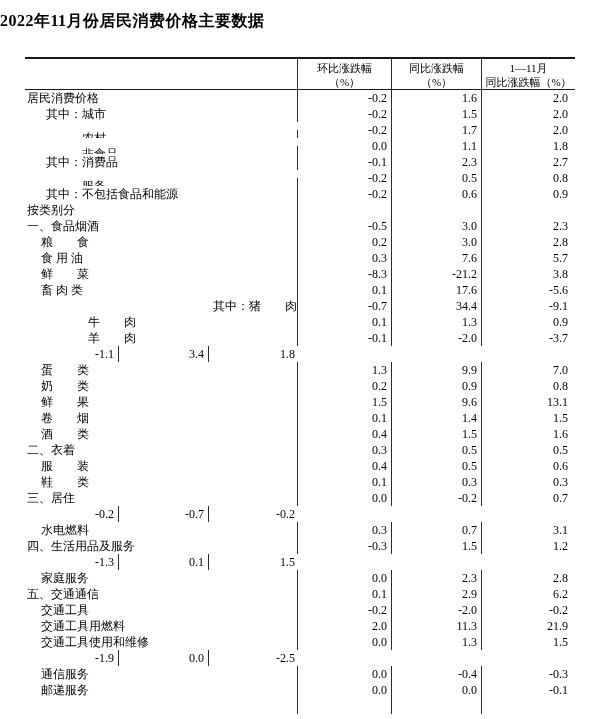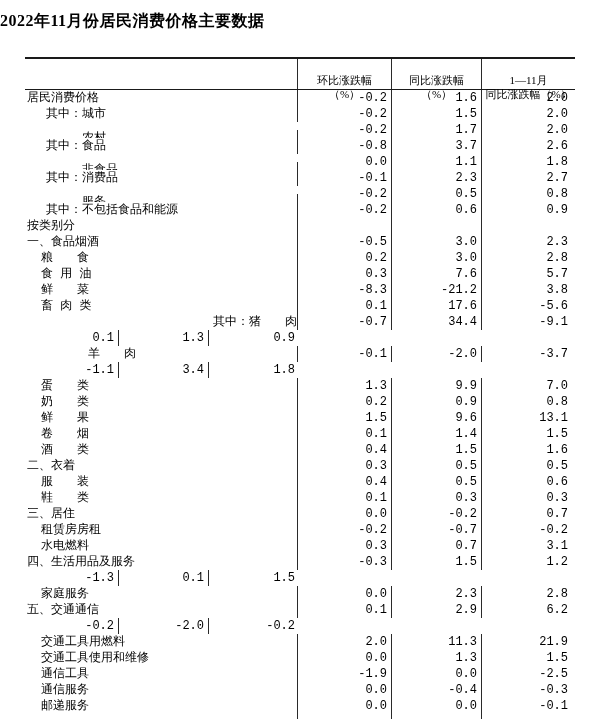--- a/index.html
+++ b/index.html
@@ -13,30 +13,30 @@
     text-align:left; font-weight:bold; font-size:16px;
     margin:0; padding-top:11px; letter-spacing:0.5px;
   }
   .cpi-table { position:absolute; left:25px; top:57px; width:550px; }
   .thead {
     display:flex; height:33px; box-sizing:border-box;
     border-top:2px solid #1a1a1a; border-bottom:1px solid #1a1a1a;
   }
   .th {
     box-sizing:border-box; text-align:center; font-size:11px;
-    line-height:14px; padding-top:14px;
+    line-height:14px; padding-top:2px;
   }
   .hline { display:block; }
   .c1 { width:273px; }
   .c2 { width:94px; }
   .c3 { width:90px; }
   .c4 { width:93px; }
   .vline { border-right:1px solid #2a2a2a; }
   .tbody { }
-  .tr { display:flex; height:16px;font-family:Liberation Mono, monospace; }
+  .tr { display:flex; height:16px; }
   .td {
     box-sizing:border-box; font-size:12px; line-height:16px;
     white-space:pre; overflow:hidden;
   }
   .td.num { text-align:right; padding-right:4px; }
   .td.c4 { padding-right:7px; }
   .lv0 { padding-left:2px; }
   .lv1 { padding-left:21px; }
   .lv2 { padding-left:57px;margin-top:8px; }
   .lv3 { padding-left:16px; }
@@ -77,26 +77,20 @@
         <div class="td num c3 vline">1.5</div>
         <div class="td num c4">2.0</div>
       </div>
       <div class="tr">
         <div class="td c1 vline lv2">农村</div>
         <div class="td num c2 vline">-0.2</div>
         <div class="td num c3 vline">1.7</div>
         <div class="td num c4">2.0</div>
       </div>
       <div class="tr">
-        <div class="td c1 vline lv1">其中：食品</div>
-        <div class="td num c2 vline">-0.8</div>
-        <div class="td num c3 vline">3.7</div>
-        <div class="td num c4">2.6</div>
-      </div>
-      <div class="tr">
         <div class="td c1 vline lv2">非食品</div>
         <div class="td num c2 vline">0.0</div>
         <div class="td num c3 vline">1.1</div>
         <div class="td num c4">1.8</div>
       </div>
       <div class="tr">
         <div class="td c1 vline lv1">其中：消费品</div>
         <div class="td num c2 vline">-0.1</div>
         <div class="td num c3 vline">2.3</div>
         <div class="td num c4">2.7</div>
@@ -149,20 +143,21 @@
         <div class="td num c3 vline">17.6</div>
         <div class="td num c4">-5.6</div>
       </div>
       <div class="tr">
         <div class="td c1 vline lv4">其中：猪　　肉</div>
         <div class="td num c2 vline">-0.7</div>
         <div class="td num c3 vline">34.4</div>
         <div class="td num c4">-9.1</div>
       </div>
       <div class="tr">
+        <div class="td c1 vline lv5">牛　　肉</div>
         <div class="td num c2 vline">0.1</div>
         <div class="td num c3 vline">1.3</div>
         <div class="td num c4">0.9</div>
       </div>
       <div class="tr">
         <div class="td c1 vline lv5">羊　　肉</div>
         <div class="td num c2 vline">-0.1</div>
         <div class="td num c3 vline">-2.0</div>
         <div class="td num c4">-3.7</div>
       </div>
@@ -219,21 +214,20 @@
         <div class="td num c3 vline">0.3</div>
         <div class="td num c4">0.3</div>
       </div>
       <div class="tr">
         <div class="td c1 vline lv0">三、居住</div>
         <div class="td num c2 vline">0.0</div>
         <div class="td num c3 vline">-0.2</div>
         <div class="td num c4">0.7</div>
       </div>
       <div class="tr">
-        <div class="td c1 vline lv3">租赁房房租</div>
         <div class="td num c2 vline">-0.2</div>
         <div class="td num c3 vline">-0.7</div>
         <div class="td num c4">-0.2</div>
       </div>
       <div class="tr">
         <div class="td c1 vline lv3">水电燃料</div>
         <div class="td num c2 vline">0.3</div>
         <div class="td num c3 vline">0.7</div>
         <div class="td num c4">3.1</div>
       </div>
@@ -254,38 +248,38 @@
         <div class="td num c3 vline">2.3</div>
         <div class="td num c4">2.8</div>
       </div>
       <div class="tr">
         <div class="td c1 vline lv0">五、交通通信</div>
         <div class="td num c2 vline">0.1</div>
         <div class="td num c3 vline">2.9</div>
         <div class="td num c4">6.2</div>
       </div>
       <div class="tr">
+        <div class="td c1 vline lv3">交通工具</div>
         <div class="td num c2 vline">-0.2</div>
         <div class="td num c3 vline">-2.0</div>
         <div class="td num c4">-0.2</div>
       </div>
       <div class="tr">
         <div class="td c1 vline lv3">交通工具用燃料</div>
         <div class="td num c2 vline">2.0</div>
         <div class="td num c3 vline">11.3</div>
         <div class="td num c4">21.9</div>
       </div>
       <div class="tr">
         <div class="td c1 vline lv3">交通工具使用和维修</div>
         <div class="td num c2 vline">0.0</div>
         <div class="td num c3 vline">1.3</div>
         <div class="td num c4">1.5</div>
       </div>
       <div class="tr">
-        <div class="td c1 vline lv3">通信工具</div>
         <div class="td num c2 vline">-1.9</div>
         <div class="td num c3 vline">0.0</div>
         <div class="td num c4">-2.5</div>
       </div>
       <div class="tr">
         <div class="td c1 vline lv3">通信服务</div>
         <div class="td num c2 vline">0.0</div>
         <div class="td num c3 vline">-0.4</div>
         <div class="td num c4">-0.3</div>
       </div>

